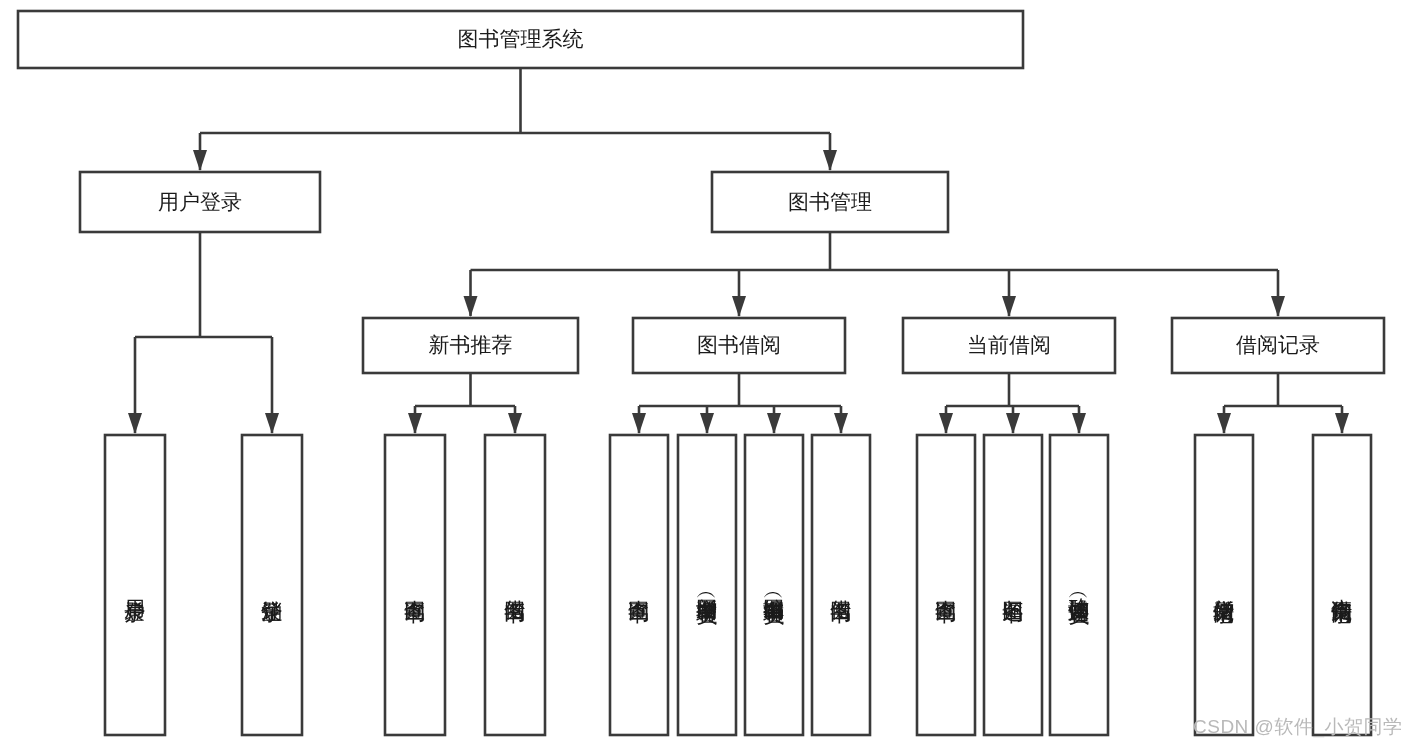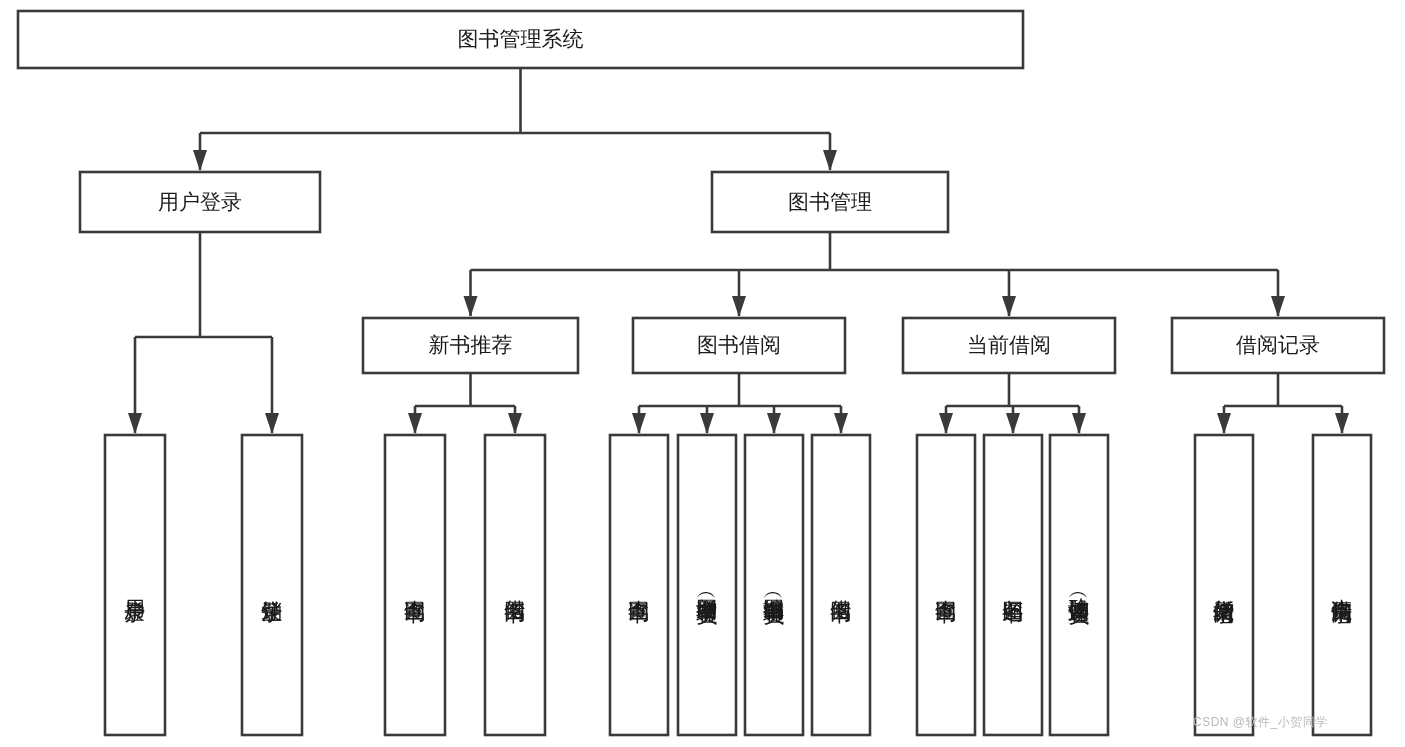--- a/index.html
+++ b/index.html
@@ -68,21 +68,21 @@
   .vlabel-layer {
     position: absolute;
     top: 0;
     left: 0;
     width: 1405px;
     height: 747px;
   }
   .watermark {
     position: absolute;
     font-family: "Liberation Sans", sans-serif;
-    font-size: 12px;
+    font-size: 19px;
     color: #b9b9b9;
     white-space: nowrap;
     letter-spacing: 0.5px;
     text-align: center;
   }
 </style>
 </head>
 <body>
 
 <div id="diagram-root">

